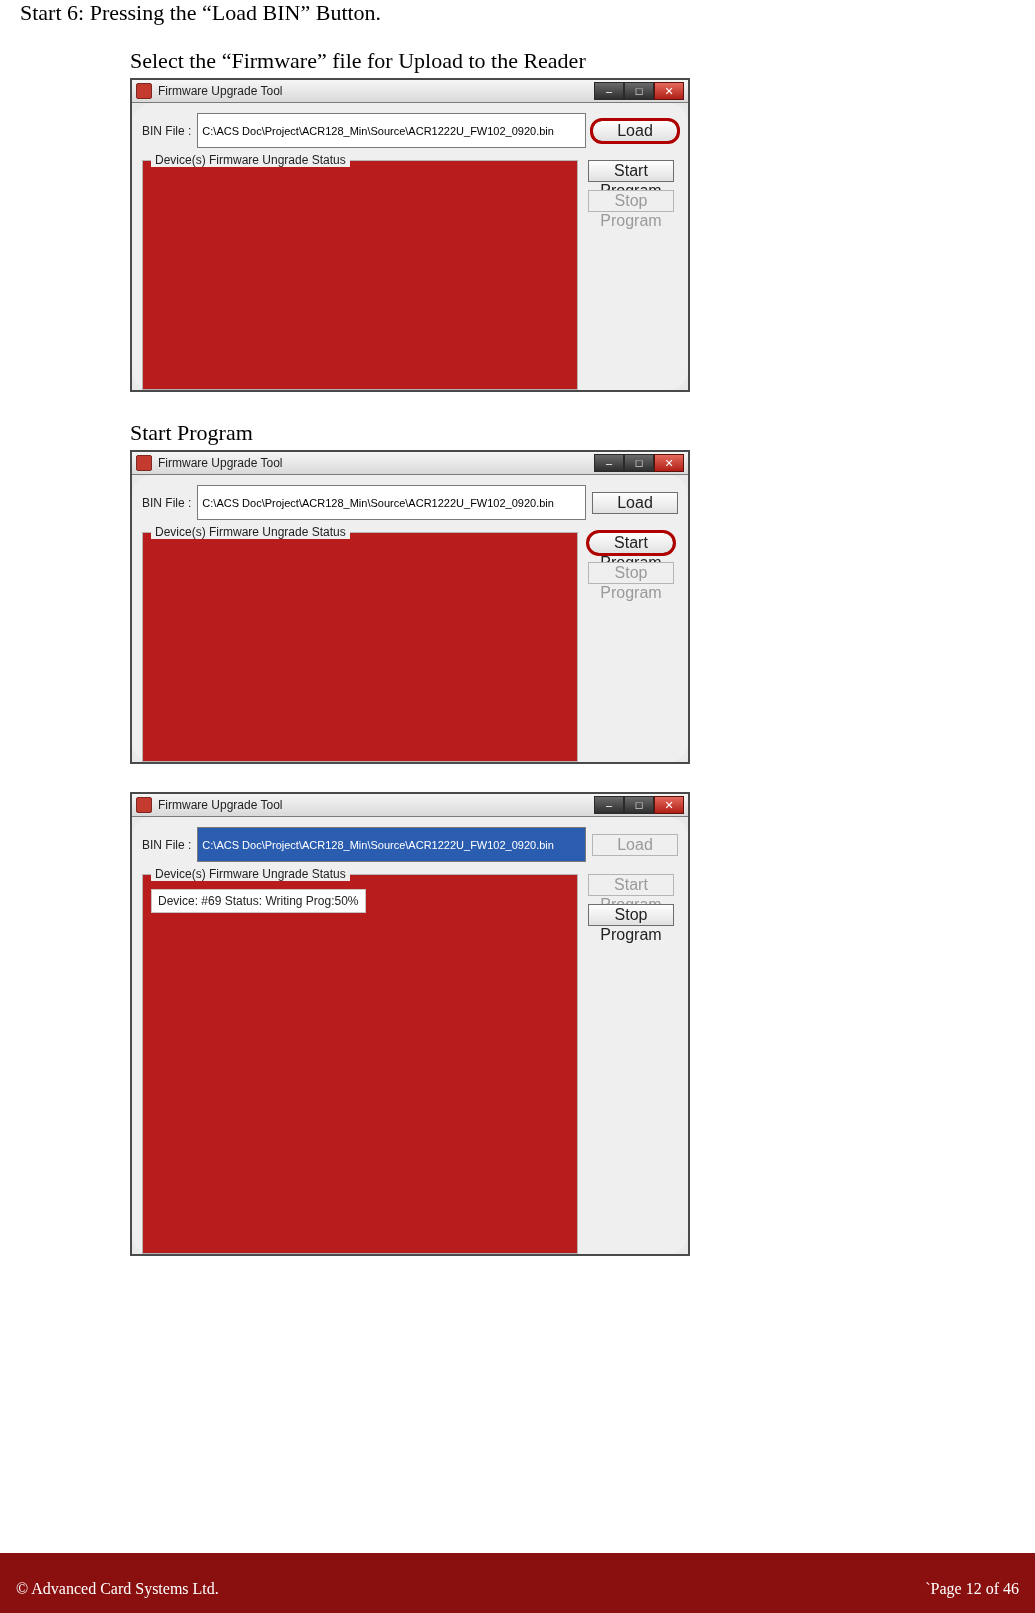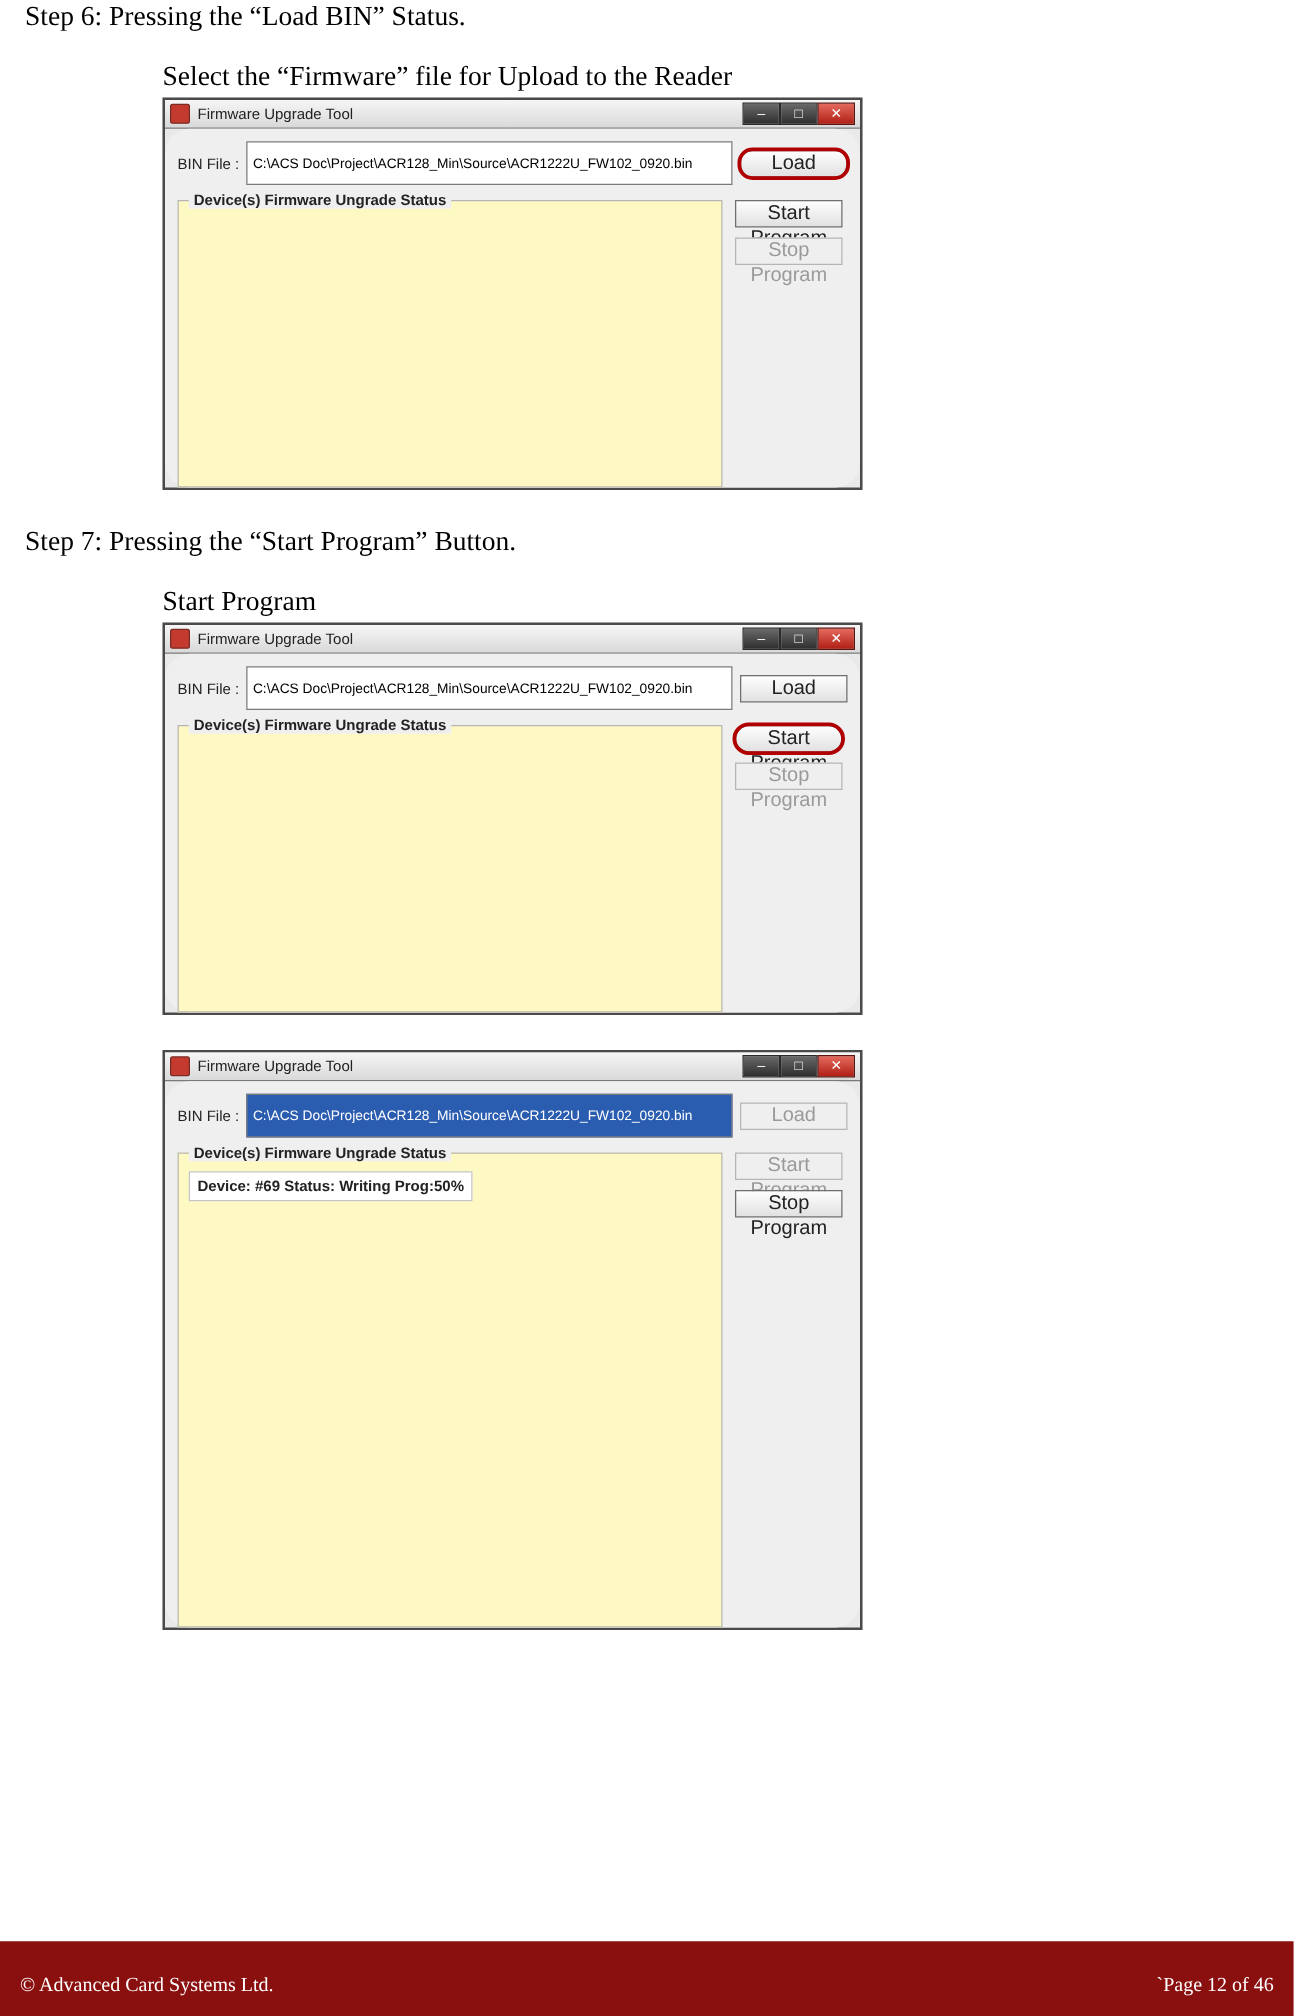--- a/index.html
+++ b/index.html
@@ -131,22 +131,21 @@
   .lower {
     display: flex;
     gap: 10px;
   }
   .groupbox {
     flex: 1;
     border: 1px solid #b5b5b5;
     position: relative;
     padding: 14px 8px 8px 8px;
     box-sizing: border-box;
-    background: #fef9c3;
-    font-weight: bold;
+    background: #b91c1c;
   }
   .groupbox .legend {
     position: absolute;
     top: -8px;
     left: 8px;
     background: #efefef;
     padding: 0 4px;
     font-size: 12px;
   }
   .status-item {
@@ -177,21 +176,21 @@
     box-sizing: border-box;
     font-family: "Times New Roman", serif;
     font-size: 16px;
   }
 </style>
 </head>
 <body>
 
 <div class="page">
 
-  <div class="step-heading">Step 6: Pressing the “Load BIN” Status.</div>
+  <div class="step-heading">Start 6: Pressing the “Load BIN” Button.</div>
   <div class="caption">Select the “Firmware” file for Upload to the Reader</div>
   <div class="shot-wrap">
     <div class="shot highlight-load">
       <div class="titlebar">
         <span class="icon-sq"></span>
         <span>Firmware Upgrade Tool</span>
         <span class="spacer"></span>
         <div class="winbtns">
           <div class="winbtn min">–</div>
           <div class="winbtn max">□</div>
@@ -210,21 +209,20 @@
           </div>
           <div class="sidebtns">
             <div class="btn start">Start Program</div>
             <div class="btn disabled">Stop Program</div>
           </div>
         </div>
       </div>
     </div>
   </div>
 
-  <div class="step-heading">Step 7: Pressing the “Start Program” Button.</div>
 
   <div class="caption">Start Program</div>
   <div class="shot-wrap">
     <div class="shot highlight-start">
       <div class="titlebar">
         <span class="icon-sq"></span>
         <span>Firmware Upgrade Tool</span>
         <span class="spacer"></span>
         <div class="winbtns">
           <div class="winbtn min">–</div>

